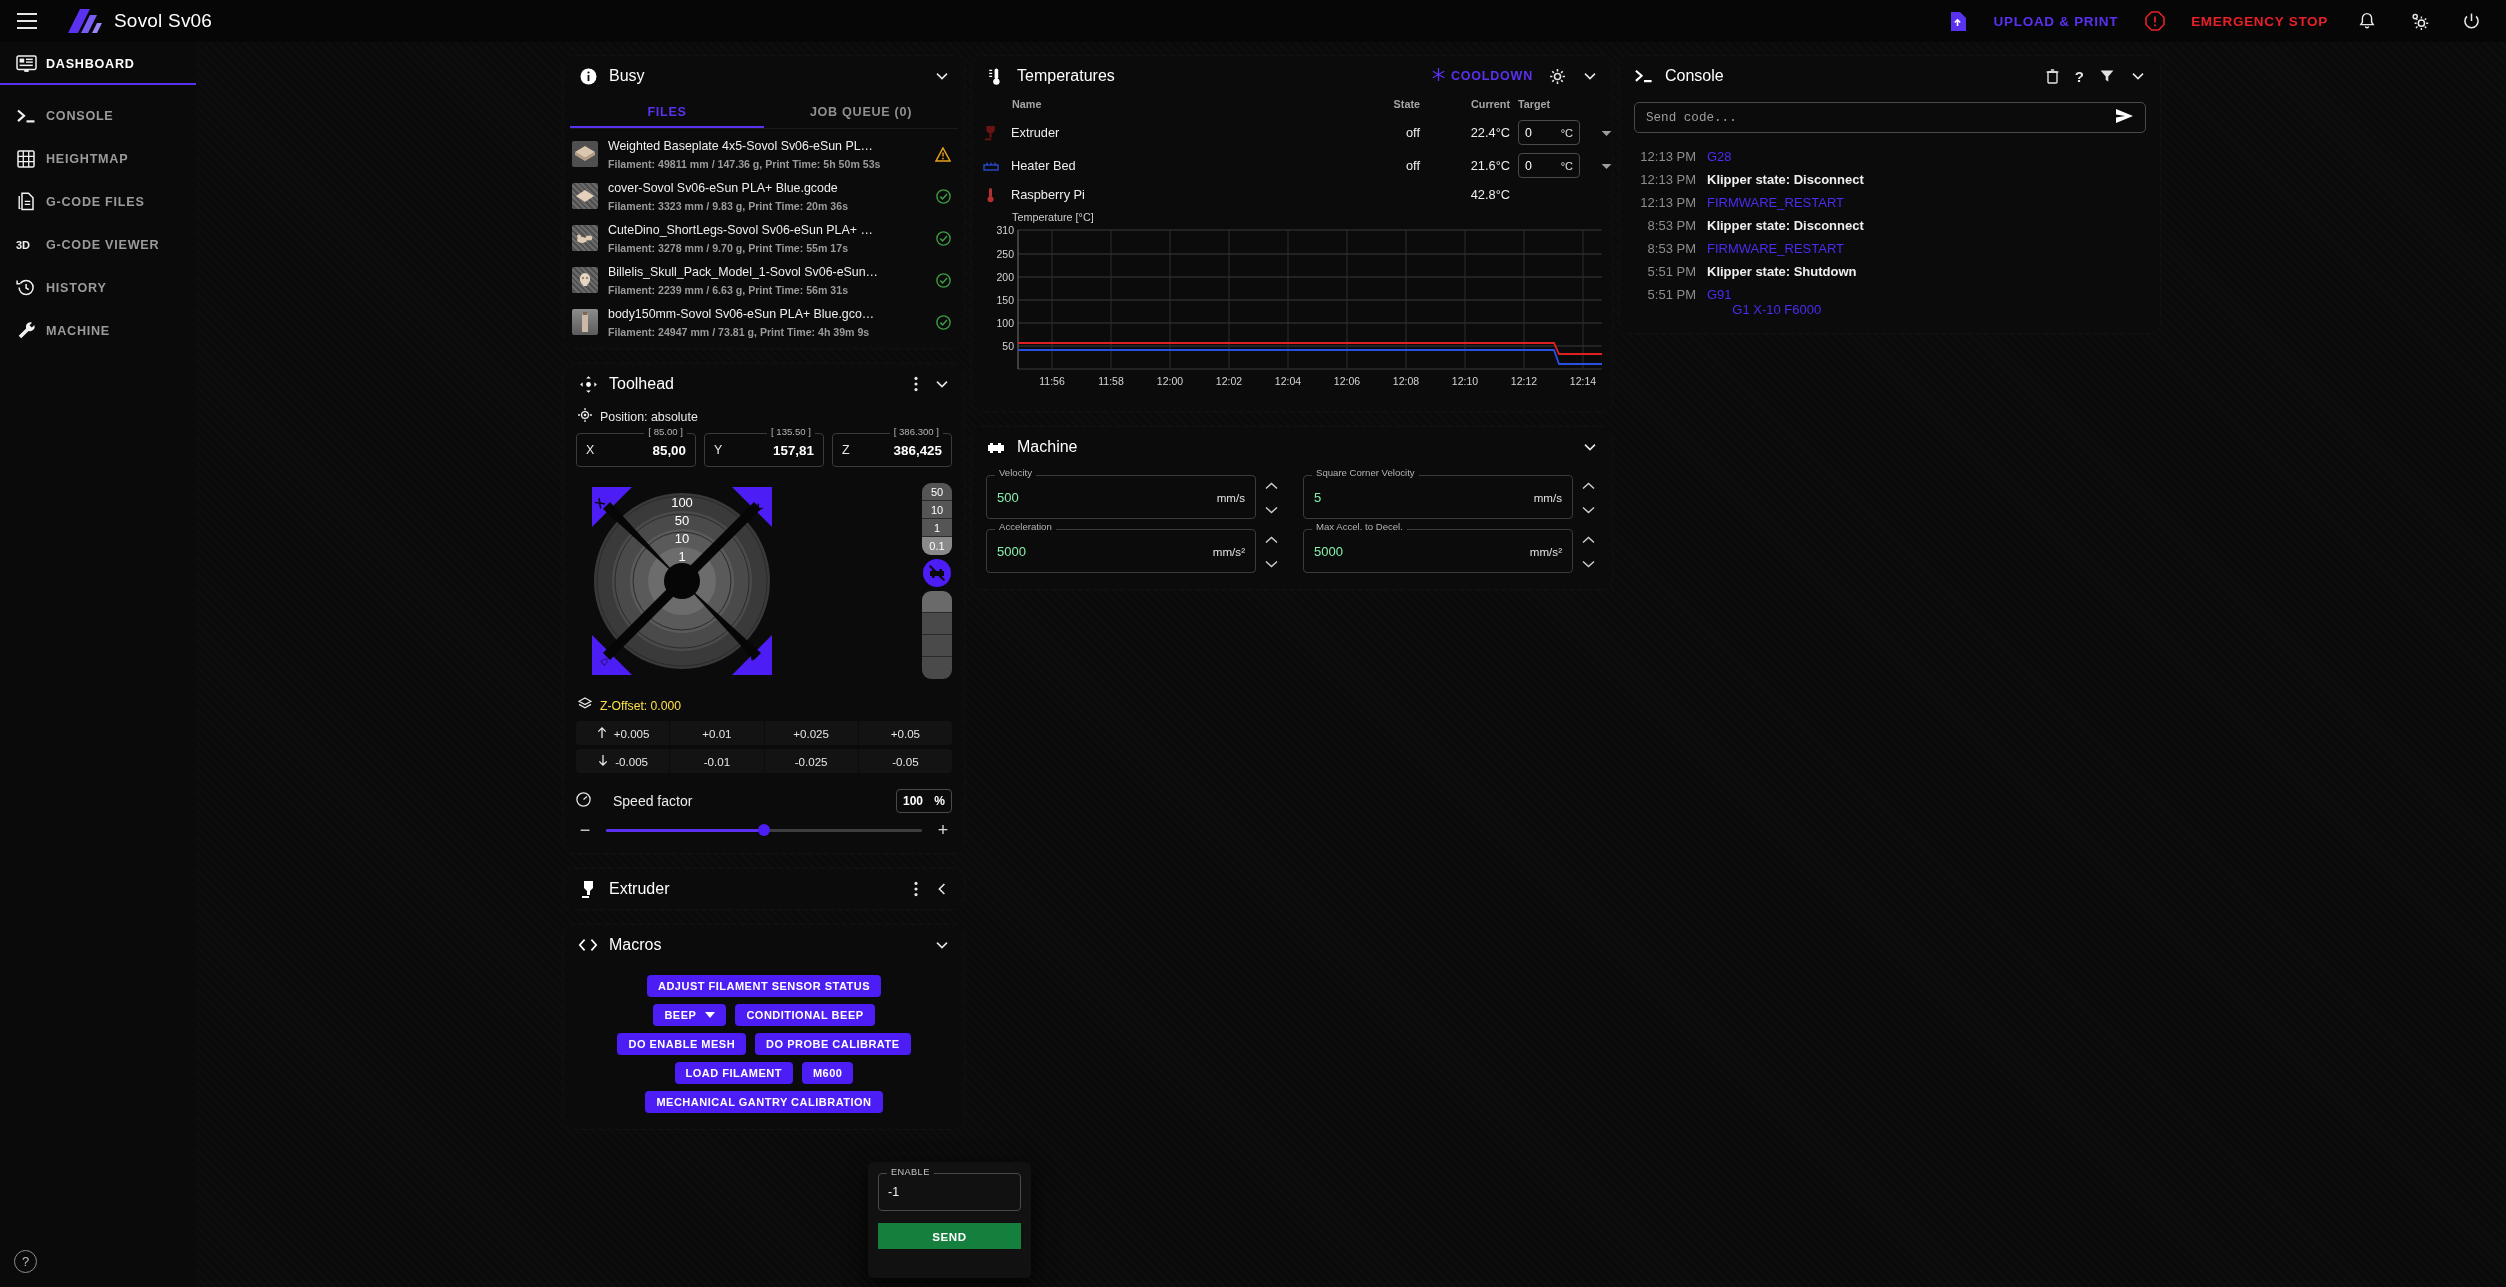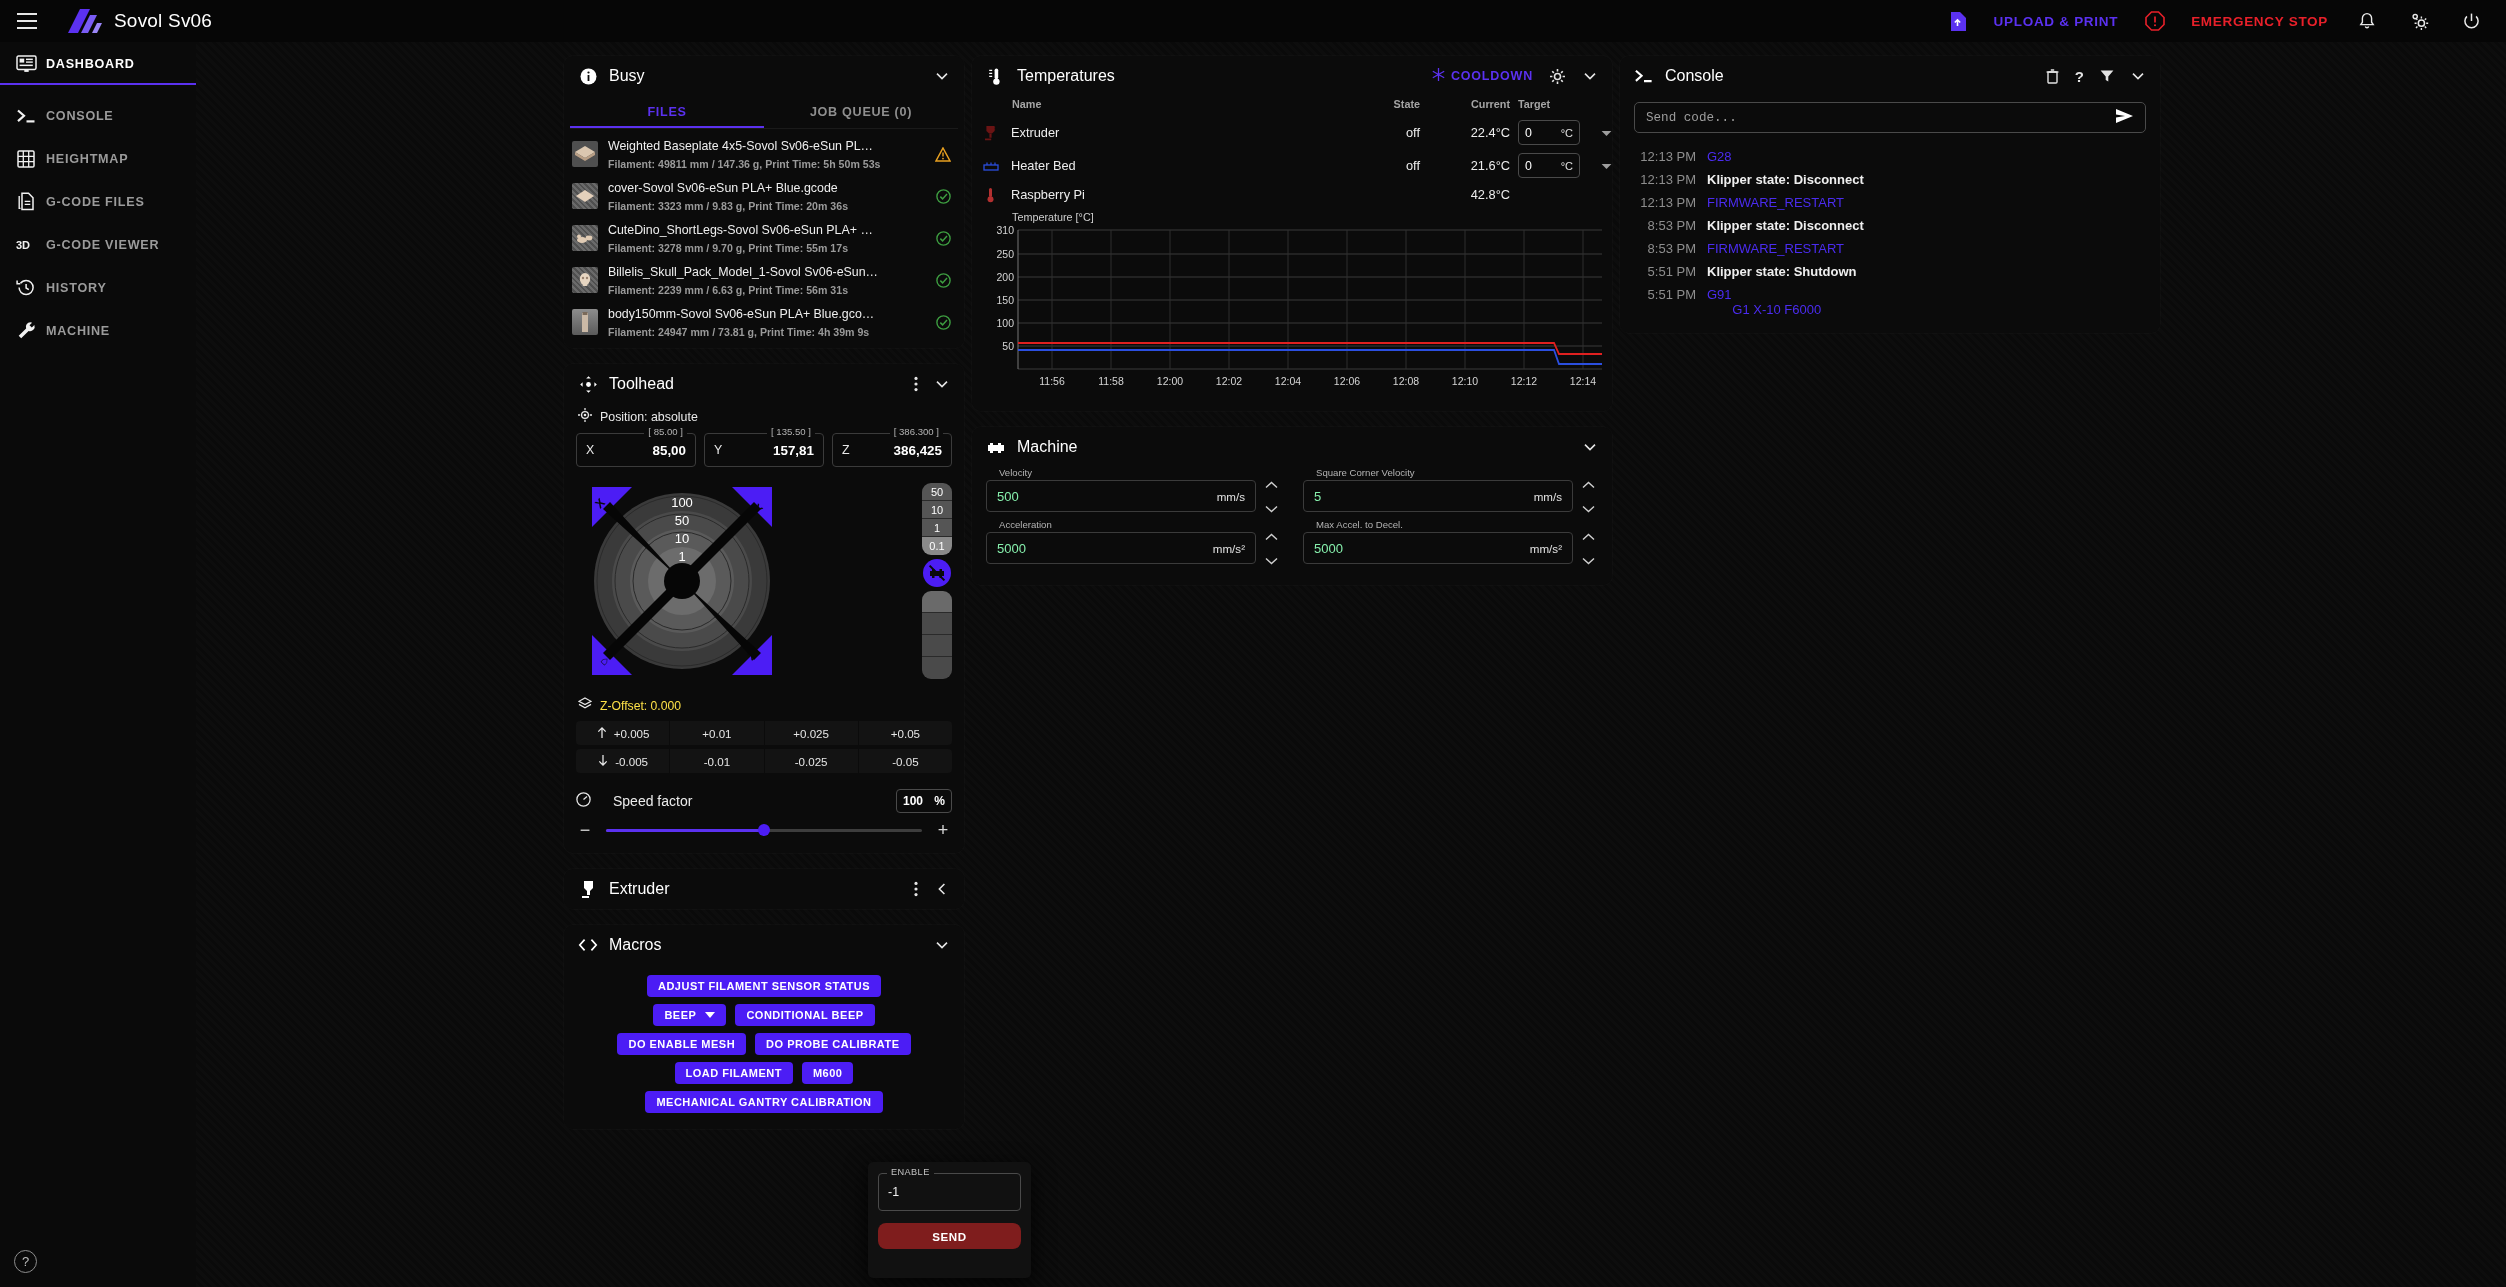--- a/index.html
+++ b/index.html
@@ -142,21 +142,21 @@
   .sld-row { display:flex; align-items:center; gap:12px; padding:4px 12px 14px; }
   .sld-ic { width:18px; color:#d8d8d8; font-size:18px; text-align:center; cursor:pointer; line-height:1; }
   .sld-track { position:relative; flex:1; height:3px; background:#3d3d3d; border-radius:2px; }
   .sld-fill  { position:absolute; left:0; top:0; height:3px; width:50%; background:#5b31f0; border-radius:2px; }
   .sld-knob  { position:absolute; left:50%; top:50%; width:12px; height:12px; border-radius:50%;
                background:#4c1df5; transform:translate(-50%,-50%); cursor:pointer; }
 
   
   .mgrid { display:grid; grid-template-columns:1fr 1fr; gap:10px 22px; padding:8px 14px 16px; }
   .mfield { position:relative; display:flex; align-items:center; }
-  .mbox { flex:1; height:32px; border:1px solid #3b3b3b; border-radius:4px; display:flex;
+  .mbox { flex:1; height:44px; border:1px solid #3b3b3b; border-radius:4px; display:flex;
           align-items:center; padding:0 10px;justify-content:space-between; }
   .mbox .lg { position:absolute; top:-8px; left:9px; background:#0b0b0b; padding:0 4px;
               font-size:9.6px; color:#b4b4b4; }
   .mbox .mv { font-size:13px; color:#86efac; }
   .mbox .mu { margin-left:auto; font-size:11.6px; color:#e2e2e2; }
   .spin { width:20px; display:flex; flex-direction:column; align-items:center; gap:6px; margin-left:5px; }
 
   
   .cons-inp { margin:6px 14px 12px; height:31px; border:1px solid #4a4a4a; border-radius:5px;
               display:flex; align-items:center; padding:0 11px; }
@@ -180,21 +180,21 @@
 
   
   .popup { position:absolute; left:868px; top:1162px; width:163px; height:116px;
            background:#111; border-radius:5px; z-index:60;
            box-shadow:0 6px 22px rgba(0,0,0,.85); padding:11px 10px 10px; }
   .pop-field { position:relative; height:38px; border:1px solid #4a4a4a; border-radius:4px;
                display:flex; align-items:center; padding:0 9px; }
   .pop-field .lg { position:absolute; top:-7px; left:8px; background:#111; padding:0 4px;
                    font-size:9.2px; color:#c4c4c4; letter-spacing:.4px; }
   .pop-field .pv { font-size:12.4px; color:#efefef; }
-  .pop-send { margin-top:12px; height:26px; background:#7f1d1d; border-radius:8px; color:#fff;
+  .pop-send { margin-top:12px; height:26px; background:#15803d; border-radius:0; color:#fff;
               font-size:11.6px; font-weight:700; letter-spacing:.6px; display:flex;
               align-items:center; justify-content:center; cursor:pointer; }
 </style>
 </head>
 <body>
 
 <div class="app">
 
   <div class="topbar">
     <div class="hamburger">

